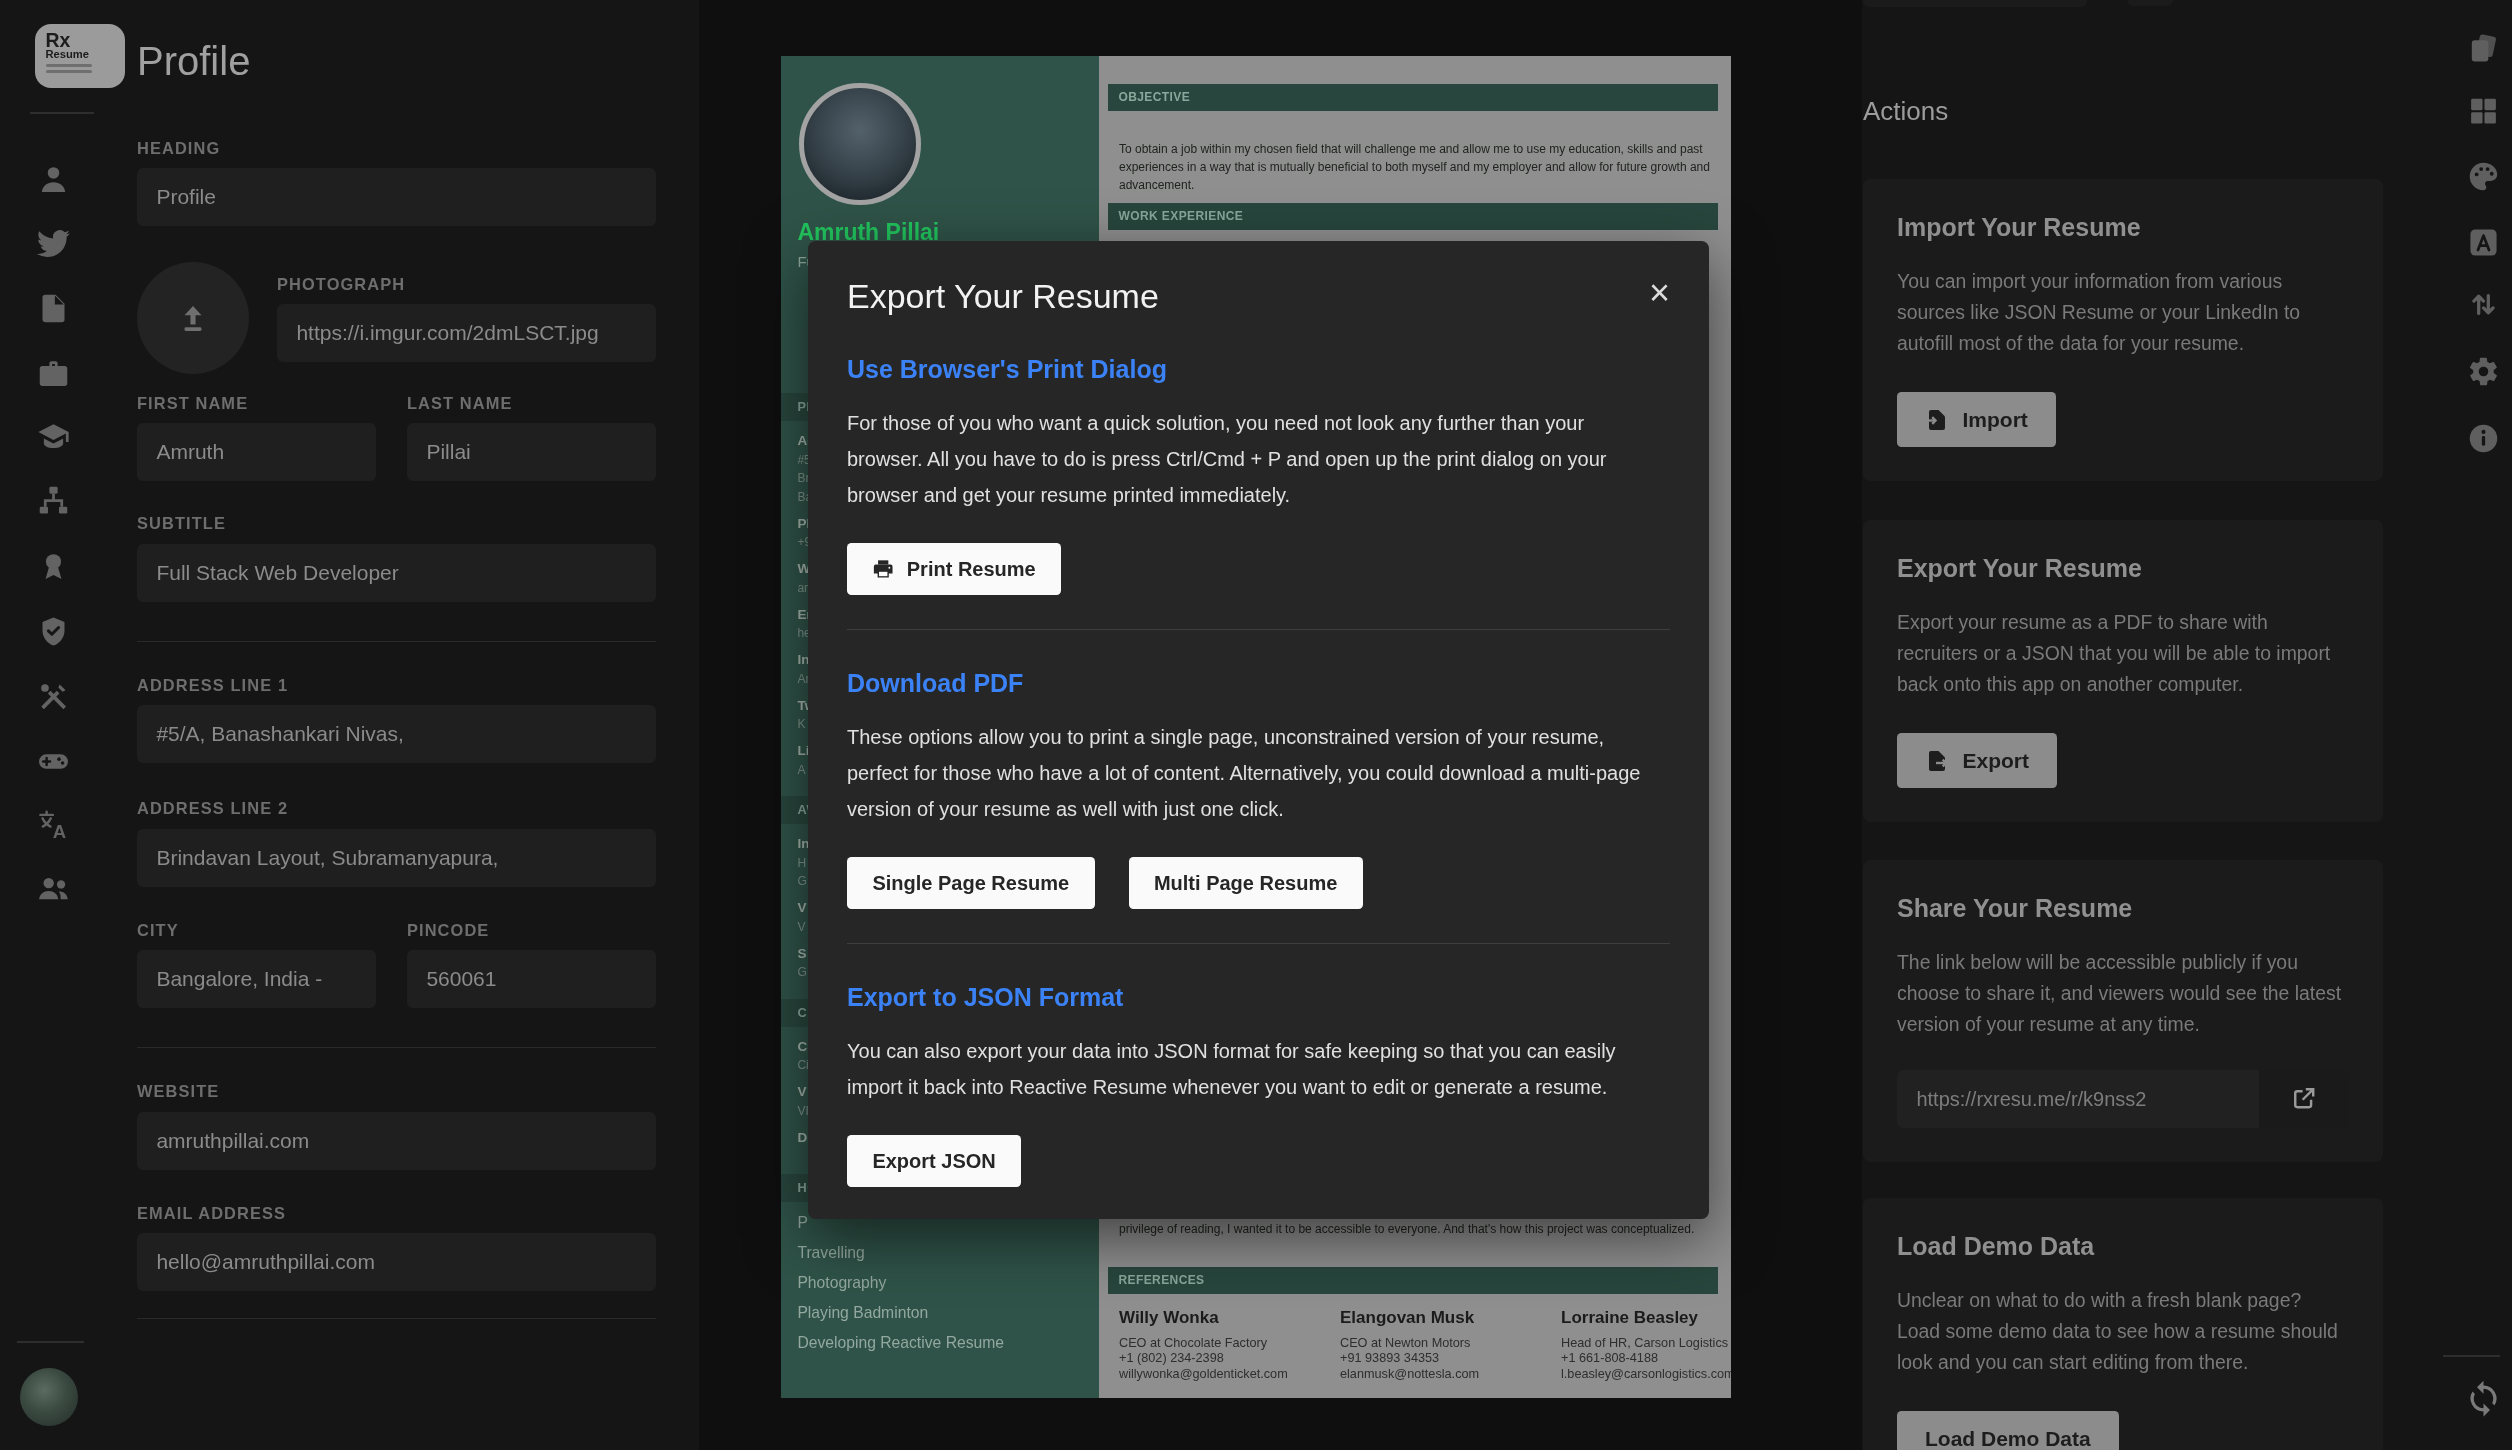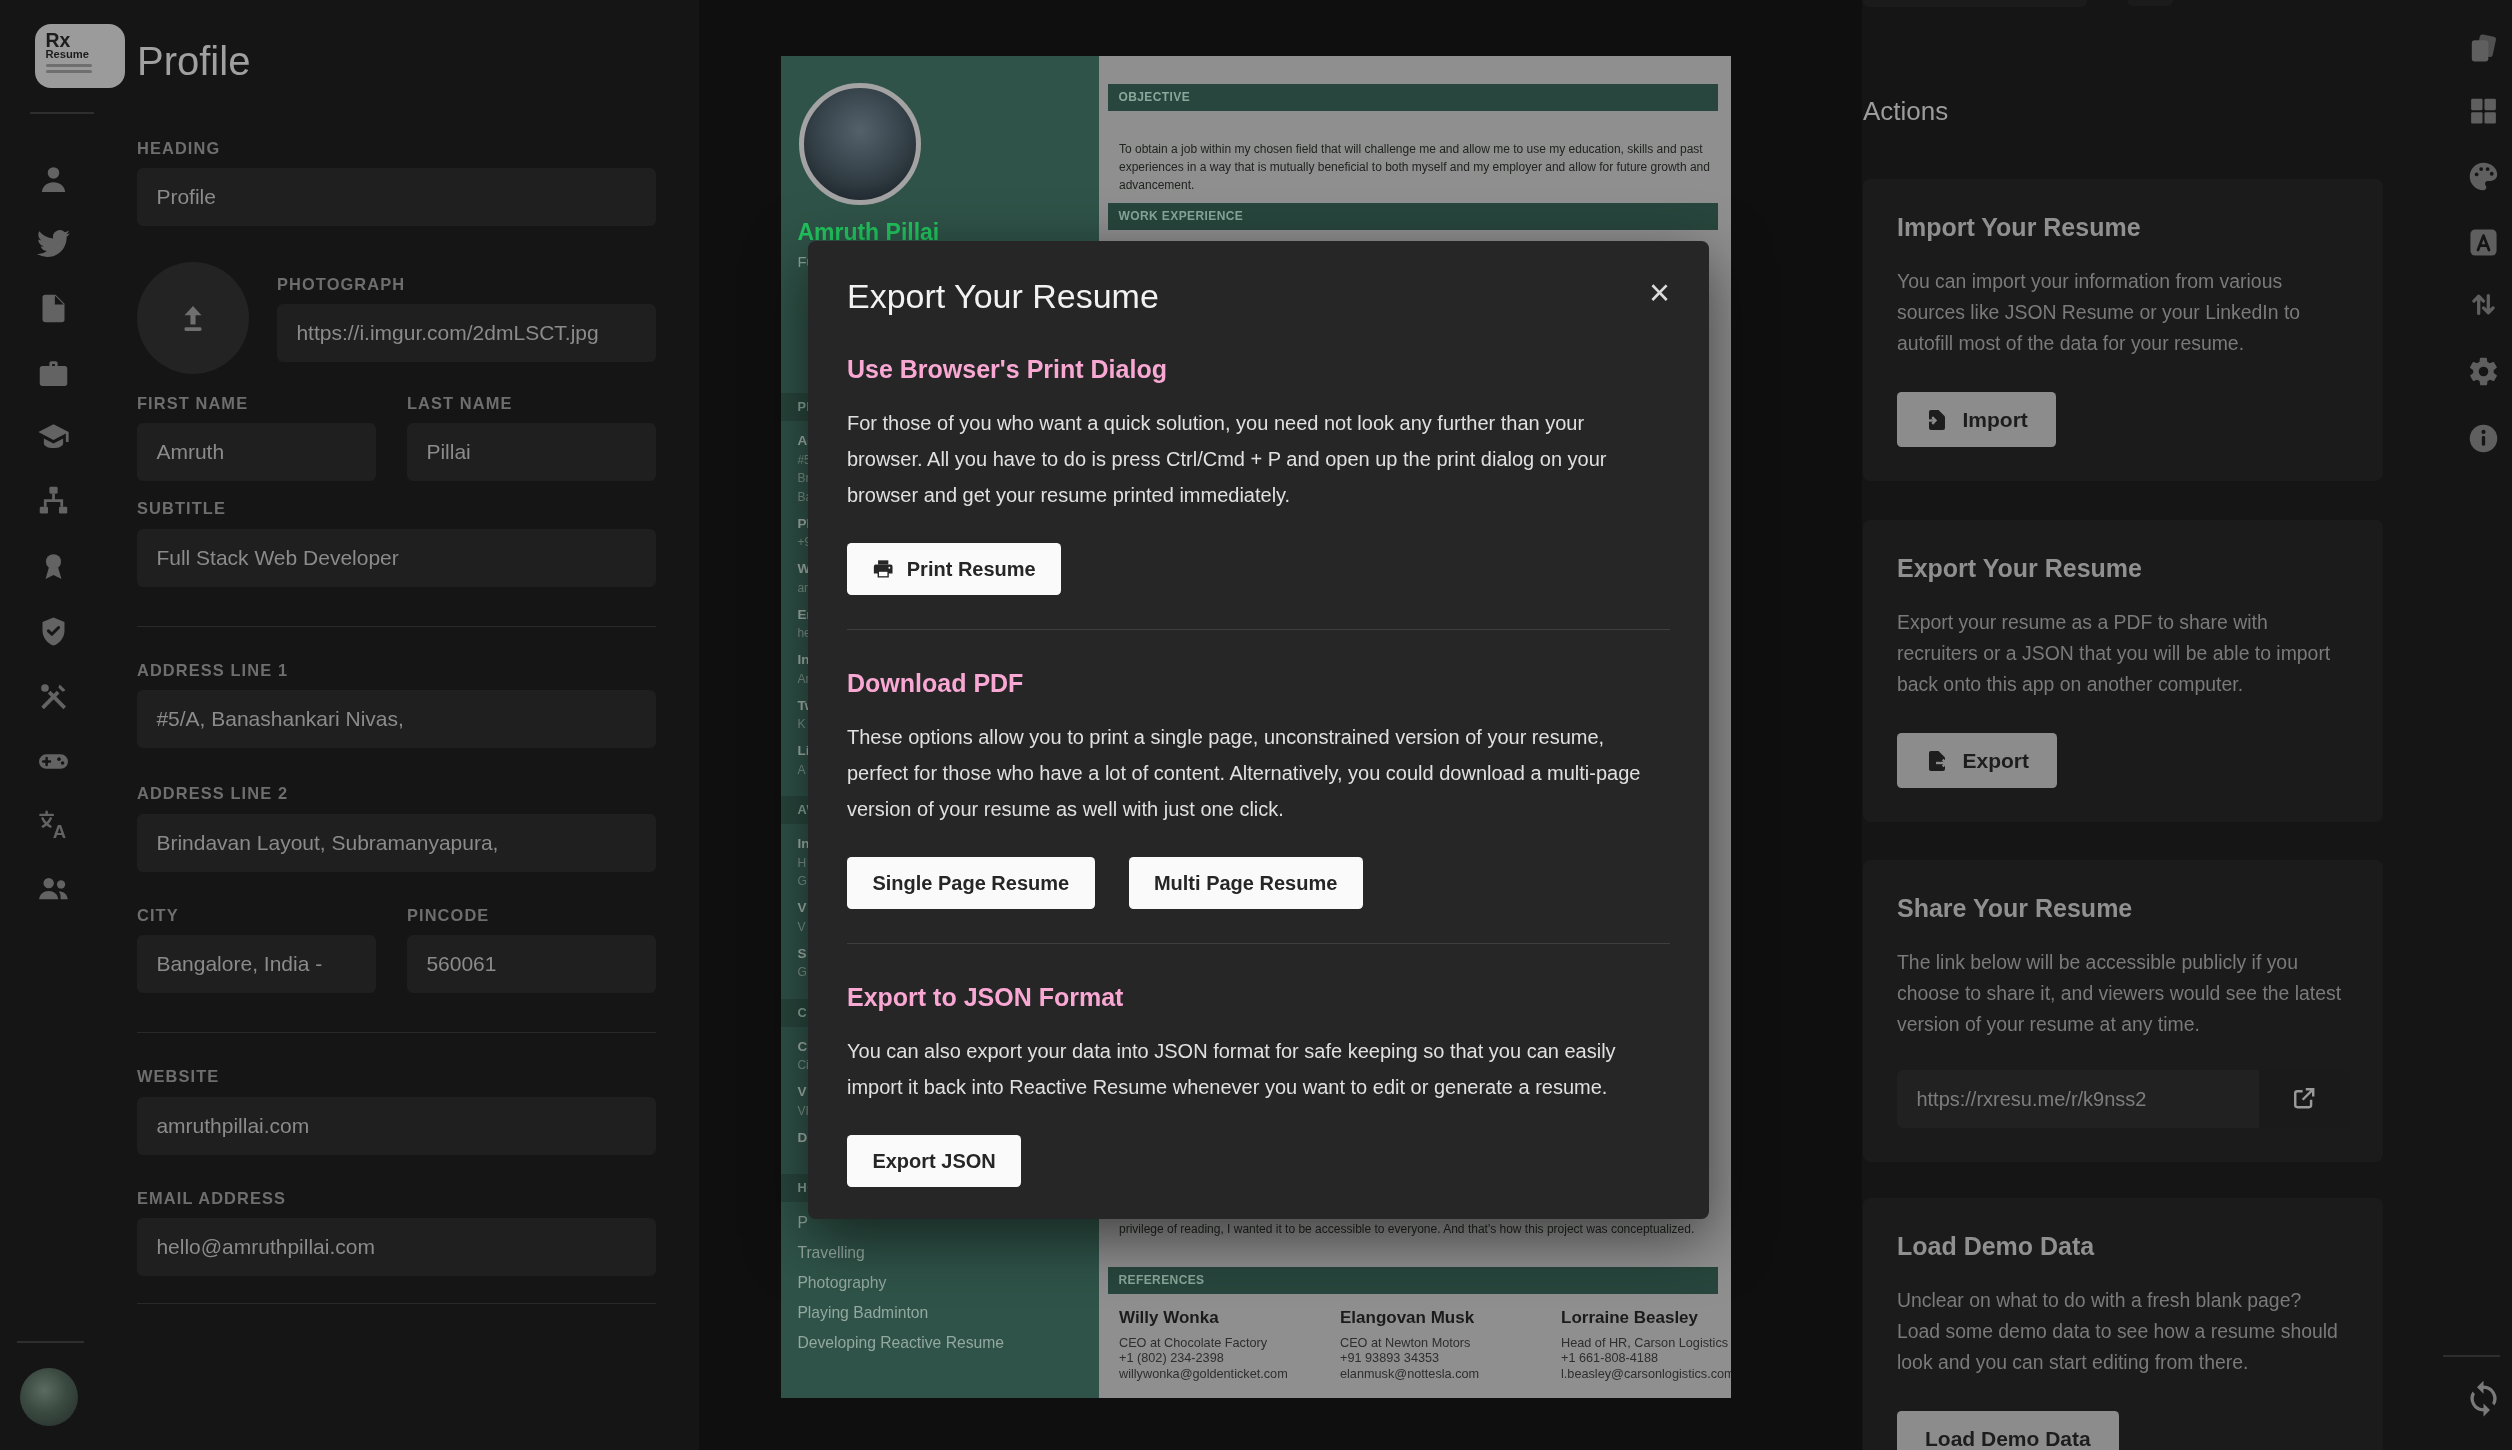--- a/index.html
+++ b/index.html
@@ -49,21 +49,21 @@
   .r-body{position:absolute;left:338px;width:598px;font-size:12px;line-height:18px;color:#20241f;}
   #refs{position:absolute;left:338px;top:1252px;width:598px;display:grid;grid-template-columns:221px 221px 1fr;}
   .ref-name{font-size:17px;font-weight:bold;color:#1b1b1b;margin-bottom:7.5px;}
   .ref-line{font-size:12.7px;line-height:15.7px;color:#2e2e2e;}
   
   #modal{position:absolute;left:808px;top:241px;width:901px;height:978px;background:#262626;border-radius:7.5px;
          box-shadow:0 18.7px 60px rgba(0,0,0,.55);padding:36px 39px;box-sizing:border-box;z-index:20;}
   .m-head{display:flex;justify-content:space-between;align-items:flex-start;}
   .m-title{font-size:34px;font-weight:normal;color:#f2f2f2;}
   .m-close{font-size:36px;color:#dcdcdc;line-height:.9;cursor:pointer;}
-  .m-h3{margin-top:39px;font-size:25px;font-weight:bold;color:#f9a8d4;}
+  .m-h3{margin-top:39px;font-size:25px;font-weight:bold;color:#3b82f6;}
   .m-p{margin-top:21px;font-size:20px;line-height:36px;color:#e0e0e0;max-width:796px;}
   .m-row{margin-top:30px;display:flex;gap:34px;}
   .wbtn{display:inline-flex;align-items:center;gap:12px;height:52px;padding:0 25.4px;background:#fafafa;
         border:none;border-radius:4.5px;font:bold 20px "Liberation Sans",sans-serif;color:#262626;cursor:pointer;}
   .wbtn svg{width:22.4px;height:22.4px;}
   .m-hr{border:none;border-top:1.5px solid #3e3e3e;margin:34px 0 0;}
   
   .sliver{position:absolute;background:#1b1b1b;border-radius:6px;}
   #actions-title{position:absolute;left:1863px;top:96px;font-size:26px;color:#9c9c9c;}
   .card{position:absolute;left:1863px;width:520px;background:#1b1b1b;border-radius:7.5px;
@@ -193,21 +193,21 @@
       <div>
         <div class="lbl">FIRST NAME</div>
         <input class="fld" value="Amruth" style="">
       </div>
       <div>
         <div class="lbl">LAST NAME</div>
         <input class="fld" value="Pillai" style="">
       </div>
     </div>
 
-    <div class="grp" style="margin-top:18px">
+    <div class="grp" style="margin-top:33px">
       <div class="lbl">SUBTITLE</div>
       <input class="fld" value="Full Stack Web Developer" style="">
     </div>
 
     <hr class="form-hr">
 
     <div class="grp" style="margin-top:34px">
       <div class="lbl">ADDRESS LINE 1</div>
       <input class="fld" value="#5/A, Banashankari Nivas," style="">
     </div>

